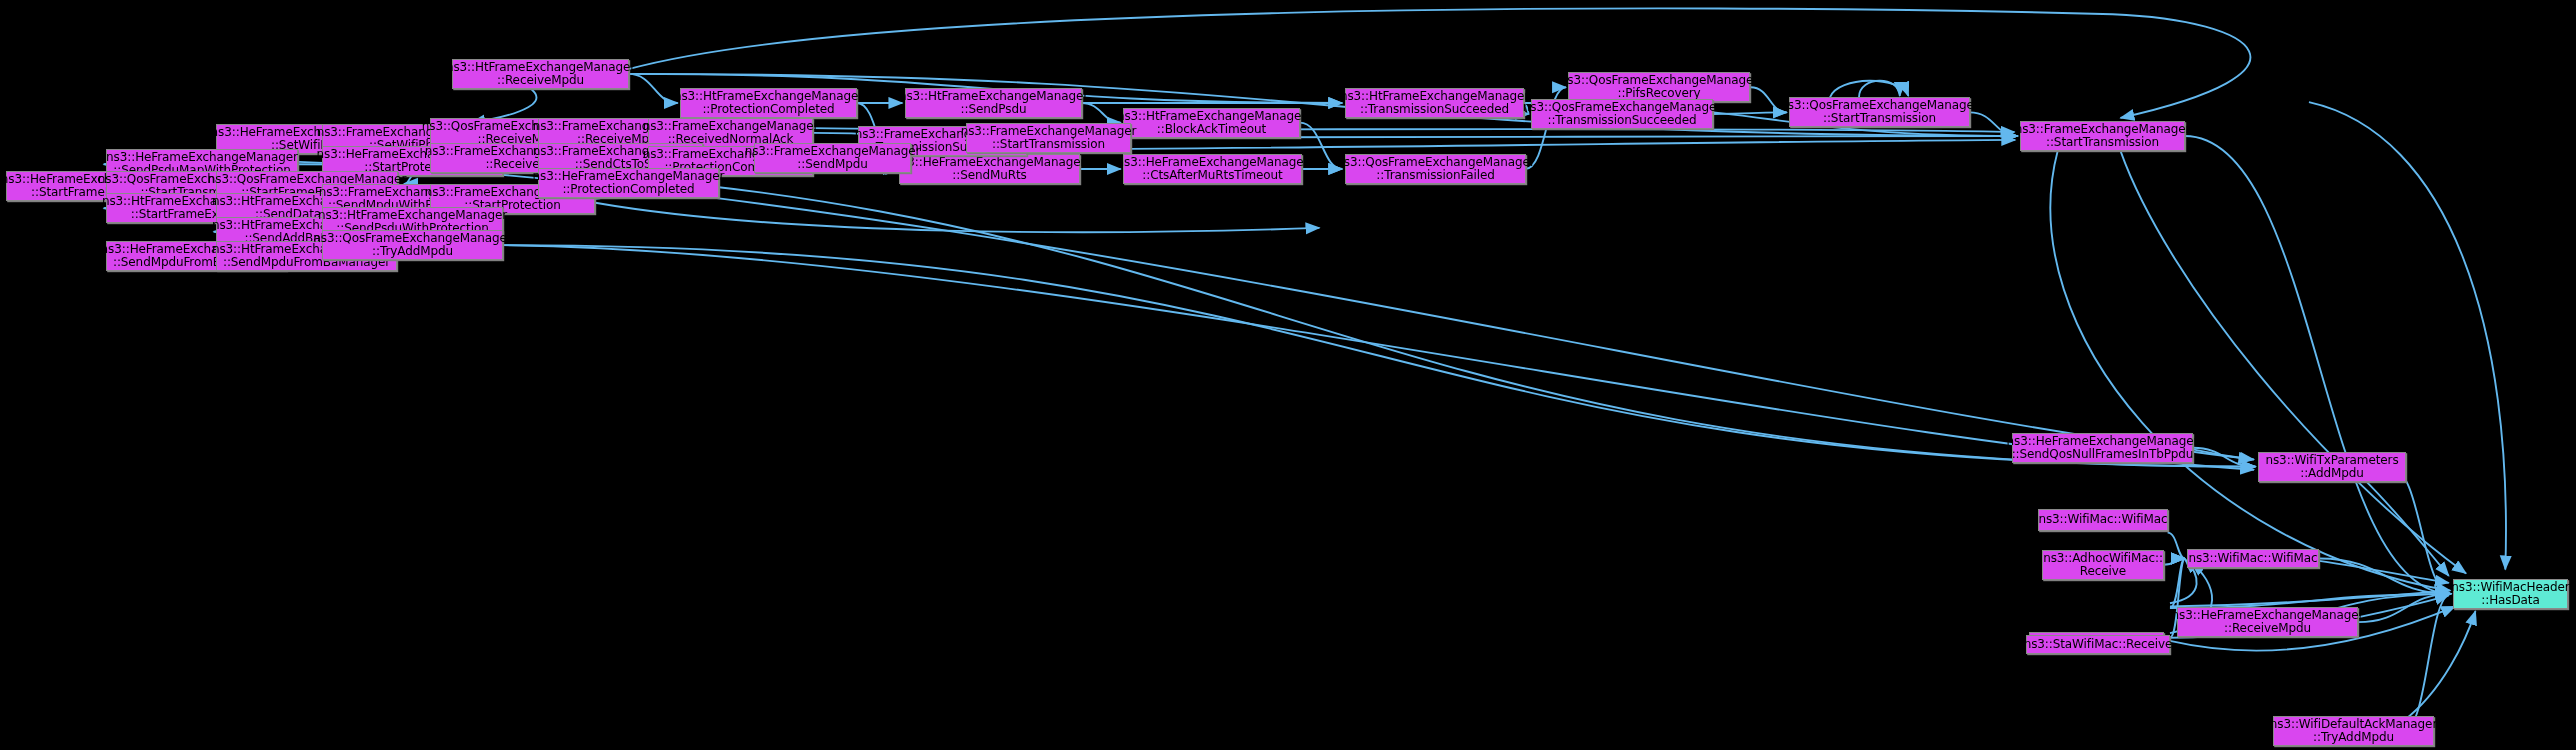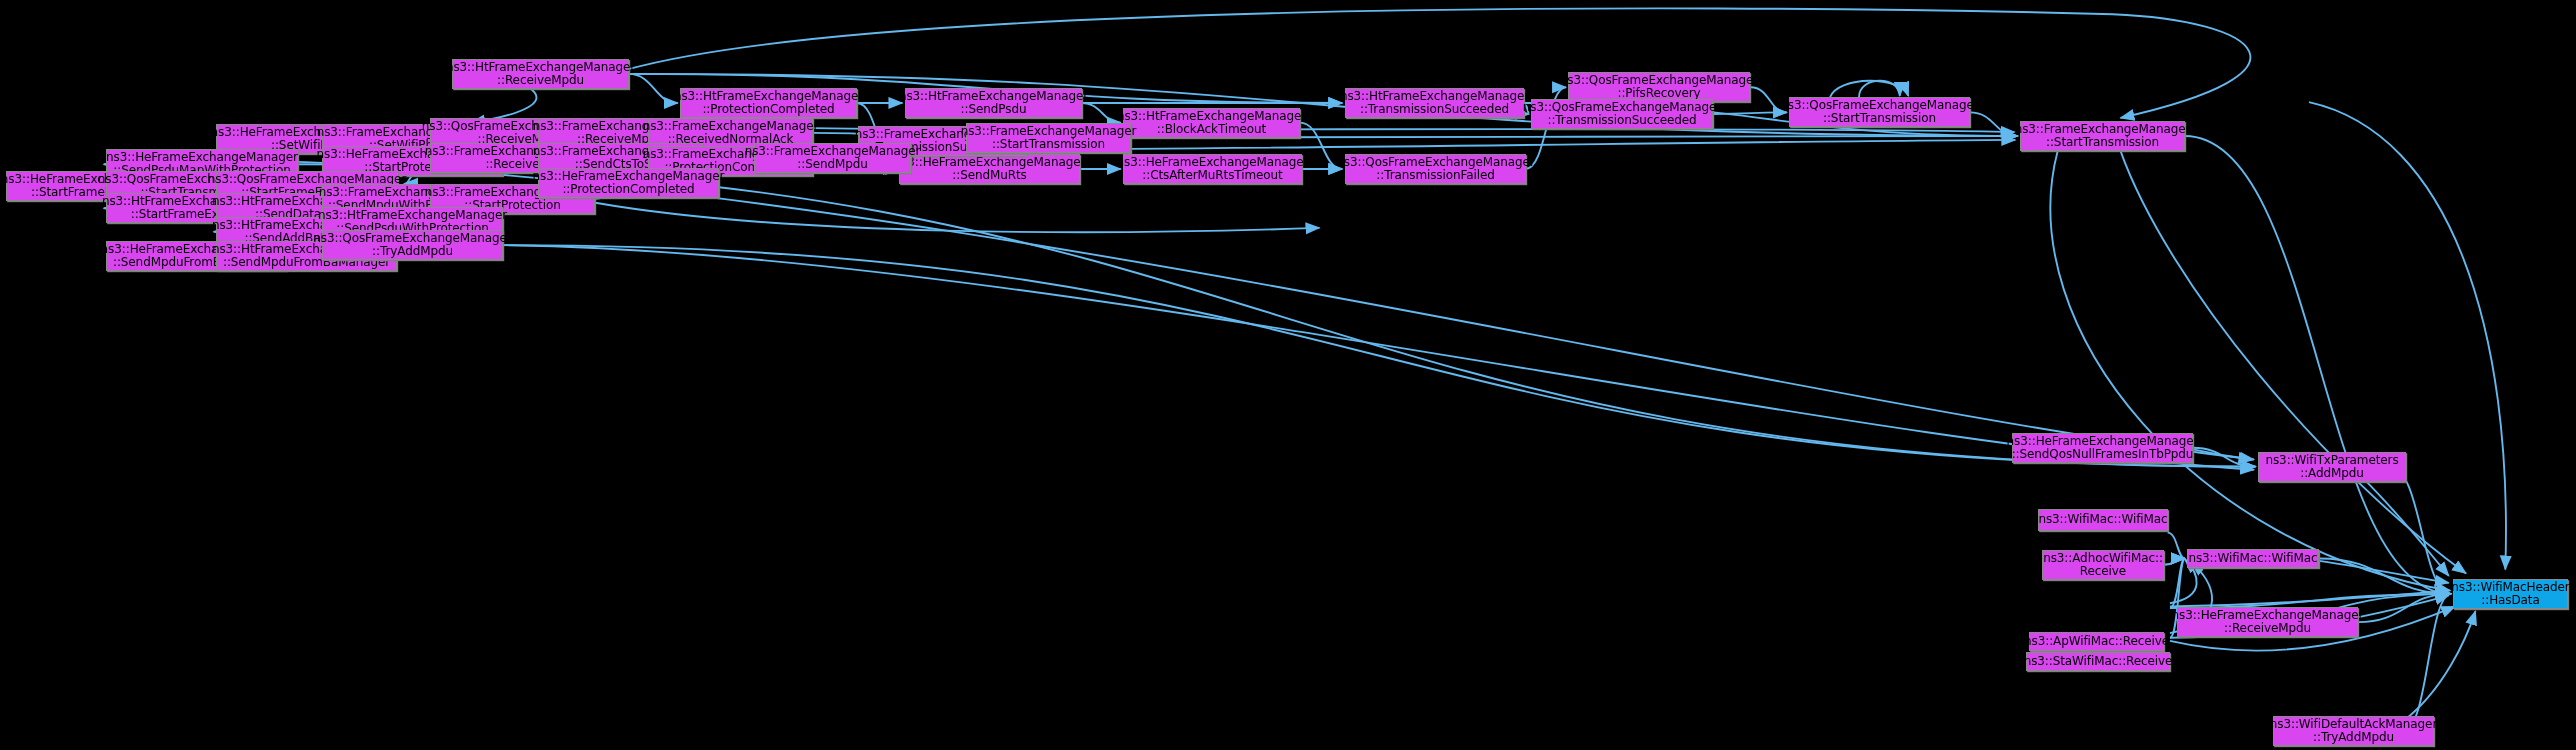--- a/index.html
+++ b/index.html
@@ -3,21 +3,21 @@
 <meta charset="utf-8">
 <style>
   html,body{margin:0;padding:0;background:#000;}
   #canvas{position:relative;width:2576px;height:751px;background:#000;overflow:hidden;
           font-family:"DejaVu Sans","Liberation Sans",sans-serif;}
   #edges{position:absolute;left:0;top:0;width:2576px;height:751px;pointer-events:none;}
   .node{position:absolute;box-sizing:border-box;background:#d946ef;border:0.8px solid #8a8a8a;
         box-shadow:1.2px 1.2px 0 0 #808080;display:flex;align-items:center;justify-content:center;
         text-align:center;color:#000;font-size:12px;line-height:1.12;padding:1.6px 3.1px;
         letter-spacing:-0.1px;}
-  .node.hl{background:#0ea5e9;}
+  .node.hl{background:#5eead4;}
   .node span{display:block;white-space:pre-line;}
 </style>
 </head>
 <body>
 
 <div id="canvas">
   <svg id="edges" viewBox="0 0 3280 956" xmlns="http://www.w3.org/2000/svg">
     <defs>
       <marker id="ah" markerWidth="9" markerHeight="9" refX="7.4" refY="3.2" orient="auto" markerUnits="strokeWidth">
         <path d="M0,0 L8,3.2 L0,6.4 z" fill="#63b8ee"></path>
@@ -279,21 +279,21 @@
     <div class="node" style="left: 2187px; top: 549px; width: 132px; height: 19px;">
       <span>ns3::WifiMac::WifiMac</span>
     </div>
     <div class="node" style="left: 2042px; top: 550px; width: 122px; height: 30px;">
       <span>ns3::AdhocWifiMac::
 Receive</span>
     </div>
     <div class="node" style="left: 2029px; top: 632px; width: 135px; height: 19px;">
       <span>ns3::ApWifiMac::Receive</span>
     </div>
-    <div class="node" style="left: 2026px; top: 652px; width: 144px; height: 19px;">
+    <div class="node" style="left: 2026px; top: 635px; width: 144px; height: 19px;">
       <span>ns3::StaWifiMac::Receive</span>
     </div>
     <div class="node" style="left: 2177px; top: 607px; width: 181px; height: 30px;">
       <span>ns3::HeFrameExchangeManager
 ::ReceiveMpdu</span>
     </div>
     <div class="node" style="left: 2242px; top: 716px; width: 161px; height: 30px; margin-left: 31px;">
       <span>ns3::WifiDefaultAckManager
 ::TryAddMpdu</span>
     </div>

